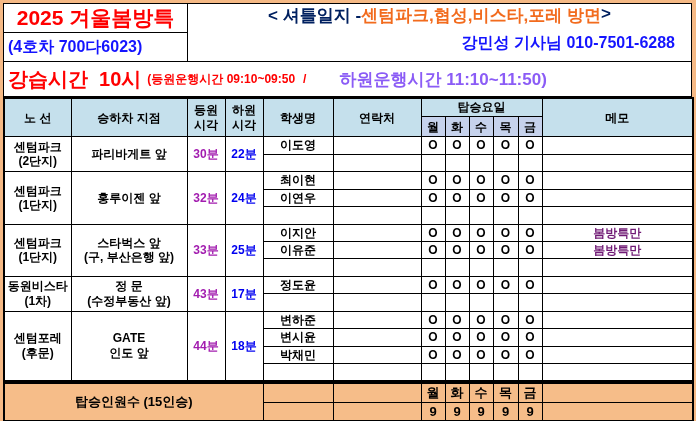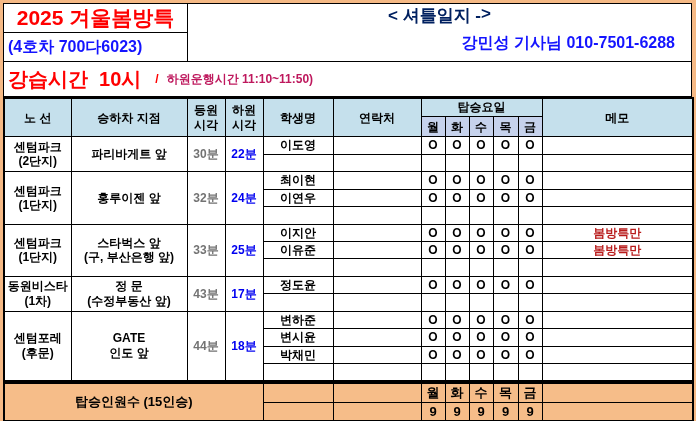--- a/index.html
+++ b/index.html
@@ -21,65 +21,67 @@
   .cell-b{flex:1;display:flex;align-items:flex-start;justify-content:center;}
   .r2 .cell-b{justify-content:flex-end;padding-right:16px;}
   .season{color:#ff0000;font-size:21px;}
   .navy{color:#002060;font-size:17px;}
   .orange-t{color:#f26b1d;font-size:17px;}
   .blue-i{color:#1414ff;font-size:16px;}
   .r2 .cell-a{justify-content:flex-start;padding-left:4px;}
   .class-big{color:#ff0000;font-size:20px;margin-right:6px;white-space:pre;}
   .class-red{color:#ff0000;font-size:12px;}
   .class-sep{color:#ff0000;font-size:12px;margin:0 8px;}
-  .class-blue{color:#be185d;font-size:12px;}
+  .class-blue{color:#8b5cf6;font-size:17px;margin-left:25px;}
   .r3{display:flex;align-items:center;}
   
   table{border-collapse:collapse;table-layout:fixed;}
   .main{position:absolute;left:3px;top:97px;width:689px;height:285px;
         border:2px solid #000;background:#fff;}
   .main td{border:1px solid #000;padding:0;text-align:center;vertical-align:middle;
            font-size:12px;overflow:hidden;line-height:1.2;}
   tr.hdr1{height:18px;padding-left:44px;} tr.hdr2{height:20px;}
   .main tr.datarow{height:17px;}
   .hbg{background:#c5e0ec;white-space:pre-line;}
   .dbg{background:#c6d2ec;}
   .pre{white-space:pre-line;}
-  .pickup{color:#737373;font-size:13px;}
+  .pickup{color:#a21caf;font-size:13px;}
   .dropoff{color:#0000f0;font-size:13px;}
   .memo{text-align:left;padding-left:4px;}
-  .memo-red{color:#b91c1c;}
+  .memo-red{color:#701a75;}
   .daycell{font-size:12px;}
   
   .foot{position:absolute;left:3px;top:382px;width:689px;height:36px;
         border:2px solid #000;background:#f6bd89;}
   .foot td{border:1px solid #000;padding:0;text-align:center;vertical-align:middle;
            font-size:13px;background:#f6bd89;overflow:hidden;}
   .foot tr{height:18px;}
   .flabel{font-size:14px;}
 </style>
 </head>
 <body>
 
 <div class="sheet">
 
   <div class="top">
     <div class="trow r1">
       <div class="cell-a season">2025 겨울봄방특</div>
       <div class="cell-b">
         <span class="navy">&lt; 셔틀일지 - </span>
+        <span class="orange-t">센텀파크,협성,비스타,포레 방면</span>
         <span class="navy"> &gt;</span>
       </div>
     </div>
     <div class="trow r2">
       <div class="cell-a blue-i">(4호차 700다6023)</div>
       <div class="cell-b blue-i">강민성 기사님  010-7501-6288</div>
     </div>
     <div class="trow r3">
       <span class="class-big">강습시간  10시</span>
+      <span class="class-red">(등원운행시간 09:10~09:50</span>
       <span class="class-sep">/</span>
       <span class="class-blue">하원운행시간 11:10~11:50)</span>
     </div>
   </div>
 
   <table class="main">
     <colgroup>
       <col style="width:67px">
         <col style="width:116px">
         <col style="width:38px">

